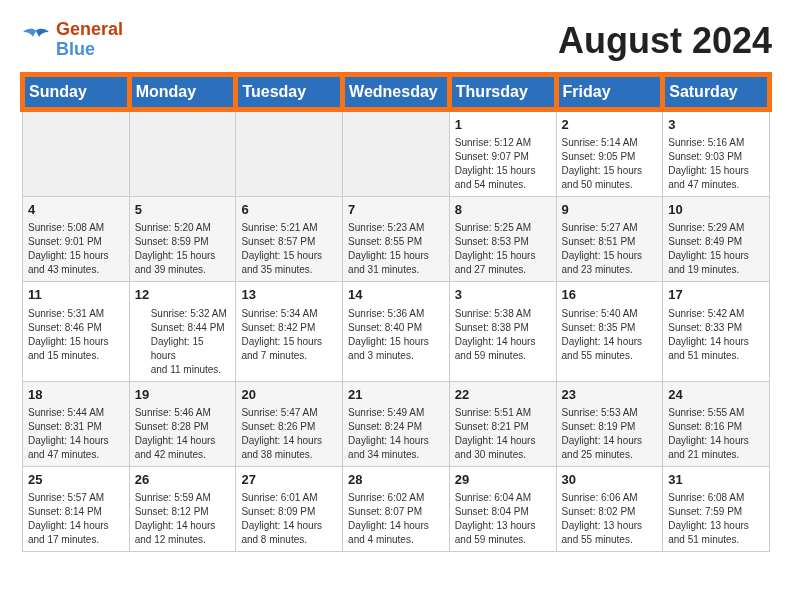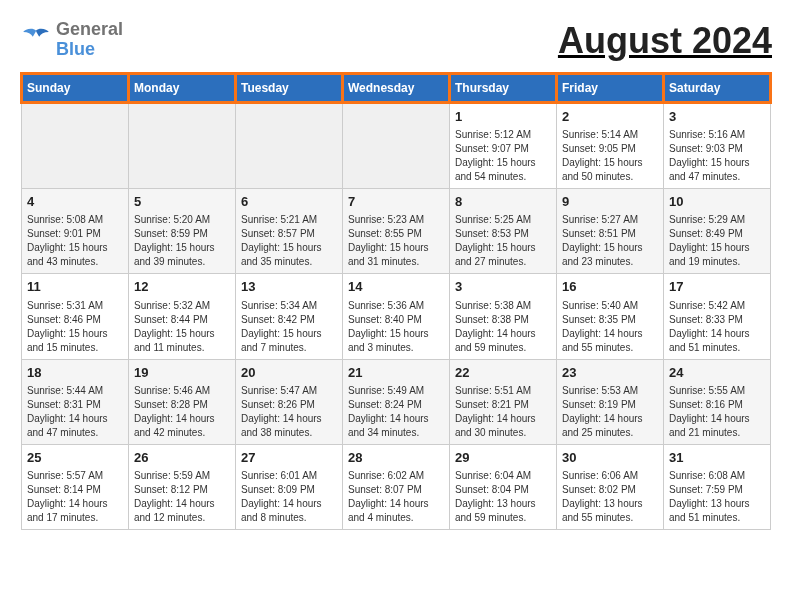--- a/index.html
+++ b/index.html
@@ -21,29 +21,28 @@
       align-items: center;
       gap: 4px;
     }
     .logo-text {
       font-size: 18px;
       font-weight: bold;
       color: #2c5fa8;
       line-height: 1.1;
     }
     .logo-text span {
-      color: #737373;
+      color: #c2410c;
     }
     .logo-bird {
       width: 32px;
       height: 32px;
     }
     .title-block {
       text-align: right;
-      text-decoration: underline;
     }
     .month-year {
       font-size: 36px;
       font-weight: bold;
       color: #222;
     }
     .location {
       font-size: 16px;
       color: #444;
     }
@@ -52,22 +51,22 @@
       border-collapse: collapse;
       font-size: 11px;
     }
     thead tr {
       background: #2c6fbd;
       color: #fff;
     }
     thead th {
       padding: 6px 4px;
       text-align: left;
-      font-size: 12px;
-      border: 3px solid #f97316;
+      font-size: 16px;
+      border: 5px solid #f97316;
     }
     tbody tr {
       border: 1px solid #ccc;
     }
     tbody td {
       vertical-align: top;
       padding: 4px 5px;
       border: 1px solid #ccc;
       min-height: 80px;
       height: 85px;
@@ -210,21 +209,21 @@
       <tr>
         <td>
           <span class="day-num">11</span>
           <div class="day-info" style="white-space: pre-line;">Sunrise: 5:31 AM
 Sunset: 8:46 PM
 Daylight: 15 hours
 and 15 minutes.</div>
         </td>
         <td>
           <span class="day-num">12</span>
-          <div class="day-info" style="white-space: pre-line;">Sunrise: 5:32 AM
+          <div class="day-info" style="white-space: pre-line; margin-left: 16px;">Sunrise: 5:32 AM
 Sunset: 8:44 PM
 Daylight: 15 hours
 and 11 minutes.</div>
         </td>
         <td>
           <span class="day-num">13</span>
           <div class="day-info" style="white-space: pre-line;">Sunrise: 5:34 AM
 Sunset: 8:42 PM
 Daylight: 15 hours
 and 7 minutes.</div>

